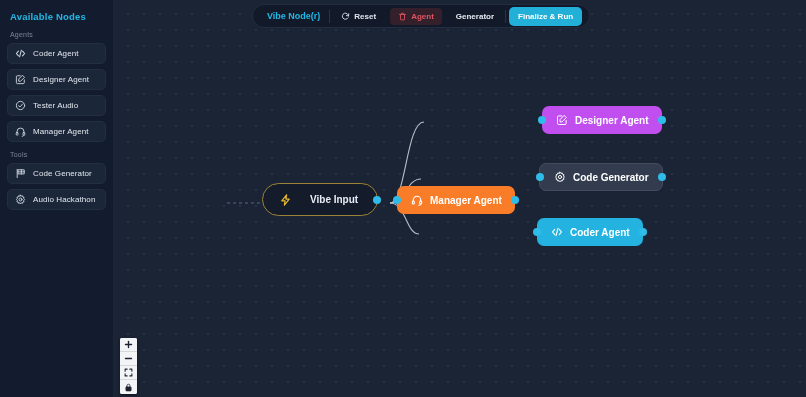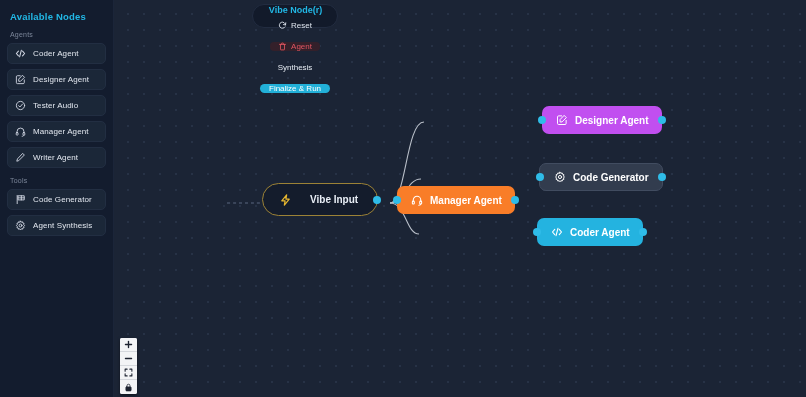--- a/index.html
+++ b/index.html
@@ -79,21 +79,20 @@
     position: absolute;
     left: 138px; top: 4px;
     height: 24px;
     display: flex;
     align-items: center;
     background: #121a2a;
     border: 1px solid #222c40;
     border-radius: 12px;
     padding: 0 4px;
     z-index: 20;
-    flex-direction: column;
   }
   .tb-title {
     color: #22b8e6;
     font-size: 9px;
     font-weight: bold;
     padding: 0 9px 0 10px;
     white-space: nowrap;
   }
   .tb-sep { width: 1px; height: 13px; background: #2a3449; }
   .tb-btn {
@@ -102,21 +101,21 @@
     padding: 0 8px;
     margin: 6px 3px;
     border-radius: 4px;
     font-size: 8px;
     color: #dfe5ee;
     background: transparent;
     border: none;
     cursor: pointer;
     white-space: nowrap;
     font-family: "Liberation Sans", sans-serif;
-    font-weight: normal;
+    font-weight: bold;
   }
   .tb-btn svg { display: block; }
   .tb-btn.danger { color: #e05561; background: #34202a; }
   .tb-btn.primary {
     background: #22b0d8;
     color: #ffffff;
     height: 19px;
     border-radius: 5px;
     padding: 0 9px;
   }
@@ -241,28 +240,20 @@
         <svg width="11" height="11" viewBox="0 0 16 16" fill="none" stroke="currentColor" stroke-width="1.3" stroke-linecap="round" stroke-linejoin="round">
             <path d="M3 10V8a5 5 0 0 1 10 0v2"></path>
             <rect x="1.8" y="9.4" width="2.6" height="4" rx="1.1"></rect>
             <rect x="11.6" y="9.4" width="2.6" height="4" rx="1.1"></rect>
             <path d="M13 13.4c0 1-1.2 1.6-2.6 1.6"></path>
           </svg>
       </span>
       <span class="lbl">Manager Agent</span>
     </div>
 
-    <div class="node-item">
-      <span class="ico">
-        <svg width="11" height="11" viewBox="0 0 16 16" fill="none" stroke="currentColor" stroke-width="1.3" stroke-linecap="round" stroke-linejoin="round">
-            <path d="M11.6 2.4l2 2L5.4 12.6l-2.8.8.8-2.8z"></path>
-          </svg>
-      </span>
-      <span class="lbl">Writer Agent</span>
-    </div>
 
     <div class="group-label tools-label">Tools</div>
 
     <div class="node-item">
       <span class="ico">
         <svg width="11" height="11" viewBox="0 0 16 16" fill="none" stroke="currentColor" stroke-width="1.3" stroke-linecap="round" stroke-linejoin="round">
             <line x1="3.2" y1="2" x2="3.2" y2="14"></line>
             <rect x="5" y="2.6" width="8.4" height="6"></rect>
             <line x1="5" y1="5.6" x2="13.4" y2="5.6"></line>
             <line x1="9.2" y1="2.6" x2="9.2" y2="8.6"></line>
@@ -271,21 +262,21 @@
       <span class="lbl">Code Generator</span>
     </div>
 
     <div class="node-item">
       <span class="ico">
         <svg width="11" height="11" viewBox="0 0 16 16" fill="none" stroke="currentColor" stroke-width="1.3" stroke-linecap="round" stroke-linejoin="round">
             <circle cx="8" cy="8" r="2.1"></circle>
             <path d="M8 1.6l1.1 1.5 1.8-.5.5 1.8 1.8.5-.5 1.8 1.2 1.3-1.2 1.3.5 1.8-1.8.5-.5 1.8-1.8-.5L8 14.4l-1.1-1.5-1.8.5-.5-1.8-1.8-.5.5-1.8L2.1 8l1.2-1.3-.5-1.8 1.8-.5.5-1.8 1.8.5z"></path>
           </svg>
       </span>
-      <span class="lbl">Agent Synthesis</span>
+      <span class="lbl">Audio Hackathon</span>
     </div>
   </aside>
 
   <main id="canvas">
 
     <svg id="edges" viewBox="0 0 692 397" preserveAspectRatio="none">
       <path d="M113 203 C 130 203, 143 203, 163 203" stroke="#5b6780" stroke-width="1.2" fill="none" stroke-dasharray="3 3"></path>
       <path d="M276 203 C 292 203, 292 122, 310 122" stroke="#b9bfc9" stroke-width="1.1" fill="none"></path>
       <path d="M276 203 C 292 203, 292 179, 307 179" stroke="#b9bfc9" stroke-width="1.1" fill="none"></path>
       <path d="M276 203 C 292 203, 292 234, 305 234" stroke="#b9bfc9" stroke-width="1.1" fill="none"></path>
@@ -306,21 +297,21 @@
       <button class="tb-btn danger">
         <span>
           <svg width="9" height="9" viewBox="0 0 16 16" fill="none" stroke="currentColor" stroke-width="1.5" stroke-linecap="round" stroke-linejoin="round">
               <polyline points="2.6,4.2 13.4,4.2"></polyline>
               <path d="M4.4 4.2V13a1 1 0 0 0 1 1h5.2a1 1 0 0 0 1-1V4.2"></path>
               <path d="M6.2 4.2V2.8a.9.9 0 0 1 .9-.9h1.8a.9.9 0 0 1 .9.9v1.4"></path>
             </svg>
         </span>
         <span>Agent</span>
       </button>
-      <button class="tb-btn tb-plain">Synthesis</button>
+      <button class="tb-btn tb-plain">Generator</button>
       <span class="tb-sep"></span>
       <button class="tb-btn primary">Finalize &amp; Run</button>
     </div>
 
     <div class="node" id="node-vibe-input">
       <span class="nico">
         <svg width="14" height="14" viewBox="0 0 16 16" fill="none" stroke="#e8b830" stroke-width="1.5" stroke-linecap="round" stroke-linejoin="round">
             <polygon points="9.4,1.6 3.4,9.1 7.5,9.1 6.6,14.4 12.6,6.9 8.5,6.9"></polygon>
           </svg>
       </span>

